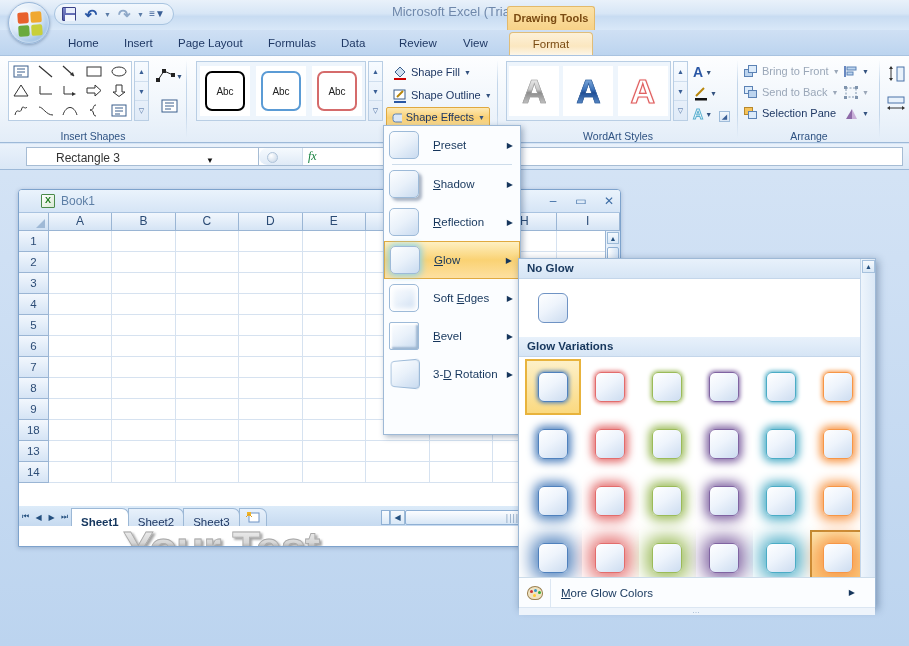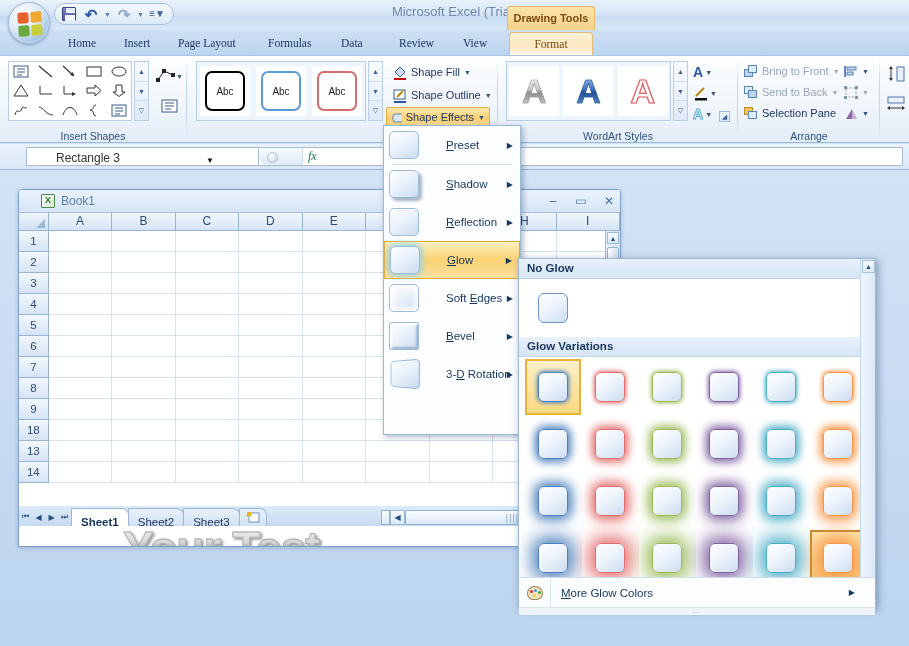--- a/index.html
+++ b/index.html
@@ -60,21 +60,20 @@
     background: linear-gradient(180deg,#fbe2a8,#f7d288);
     border:1px solid #e3b96a; border-bottom:none;
     border-radius:3px 3px 0 0;
     font-size:11px; color:#7a4b12; text-align:center; line-height:22px; font-weight:bold;
   }
 
   
   #tabstrip{
     position:absolute; left:0; top:30px; width:909px; height:25px;
     background: linear-gradient(180deg,#cfe0f4,#bcd4ef);
-    font-family: Liberation Serif, serif;
   }
   .tab{
     position:absolute; top:2px; height:23px; line-height:23px; padding:0 10px;
     font-size:11.5px; color:#1f3864; text-align:center; white-space:nowrap;
   }
   .tab.active{
     background: linear-gradient(180deg,#fdf1d9,#fbe7c0 60%,#fdf6e8 100%);
     border:1px solid #e0bd79; border-bottom:none; border-radius:4px 4px 0 0;
     color:#7a4b12;
   }
@@ -212,21 +211,21 @@
   #vscroll{ position:absolute; right:0; top:41px; width:15px; height:275px;
     background:linear-gradient(90deg,#eaf2fb,#d5e4f5); border-left:1px solid #9ab5d4;}
   #vs-thumb{ position:absolute; left:1px; top:1px; width:12px; height:22px;
     background:linear-gradient(90deg,#fdfefe,#d3e3f5); border:1px solid #8fb0d4; border-radius:2px;}
   .vs-arrow{ position:absolute; left:1px; width:12px; height:12px; display:flex;align-items:center;justify-content:center;
     font-size:7px; color:#24507f; background:linear-gradient(180deg,#f4f9fe,#d9e8f7); border:1px solid #9dbbd8;}
 
   
   #sfx-menu{ position:absolute; left:383px; top:125px; width:138px; height:310px;
     background:#fbfdff; border:1px solid #9eb9d6; box-shadow:2px 2px 6px rgba(20,50,90,.35); z-index:20;}
-  .mi{ position:relative; height:38px; display:flex; align-items:center; padding-left:5px; gap:27px; }
+  .mi{ position:relative; height:38px; display:flex; align-items:center; padding-left:5px; gap:14px; }
   .mi.hot{ background:linear-gradient(180deg,#fef0c2,#fad273 50%,#fde0a1);
     border:1px solid #e0a93f; }
   .mi-lbl{ font-size:11.5px; color:#16365c; }
   .mi-lbl u{ text-decoration:underline; }
   .mi-arrow{ position:absolute; right:7px; font-size:8px; color:#16365c; }
   .mi-sep{ height:1px; margin:0 8px; background:#cddcea; }
   .fxthumb{ width:30px; height:28px; border-radius:5px;
     background:linear-gradient(145deg,#fdfeff 0%,#e9f1fa 50%,#c9dbf0 100%);
     border:1px solid #9dbad8; }
 

